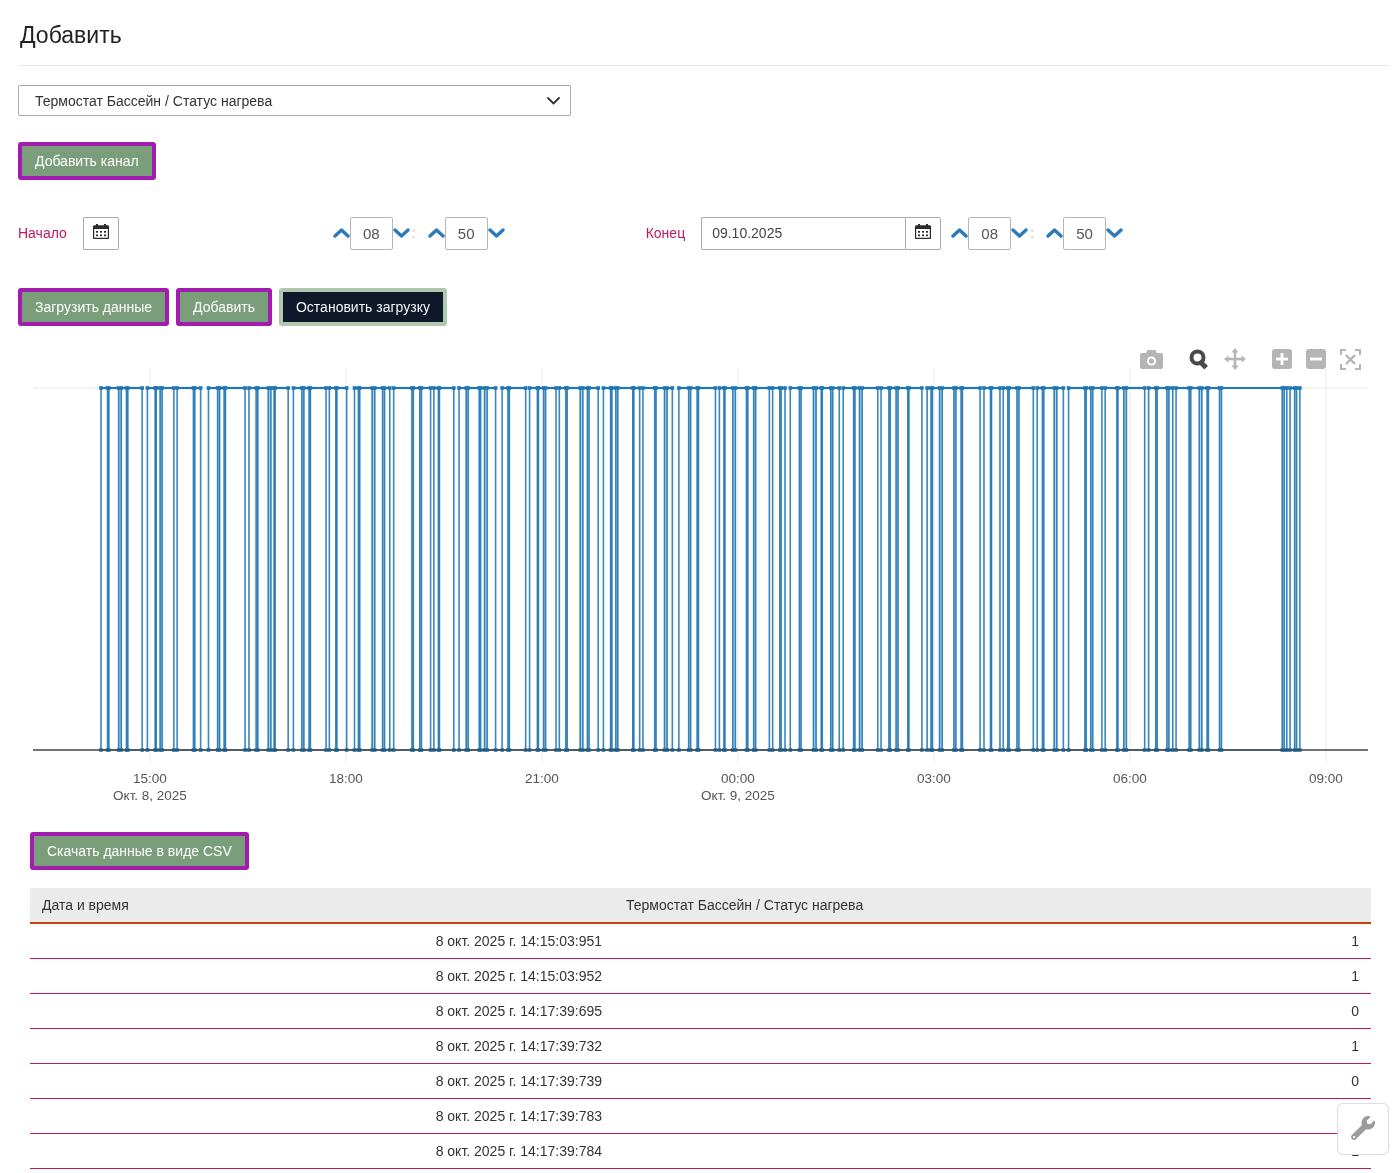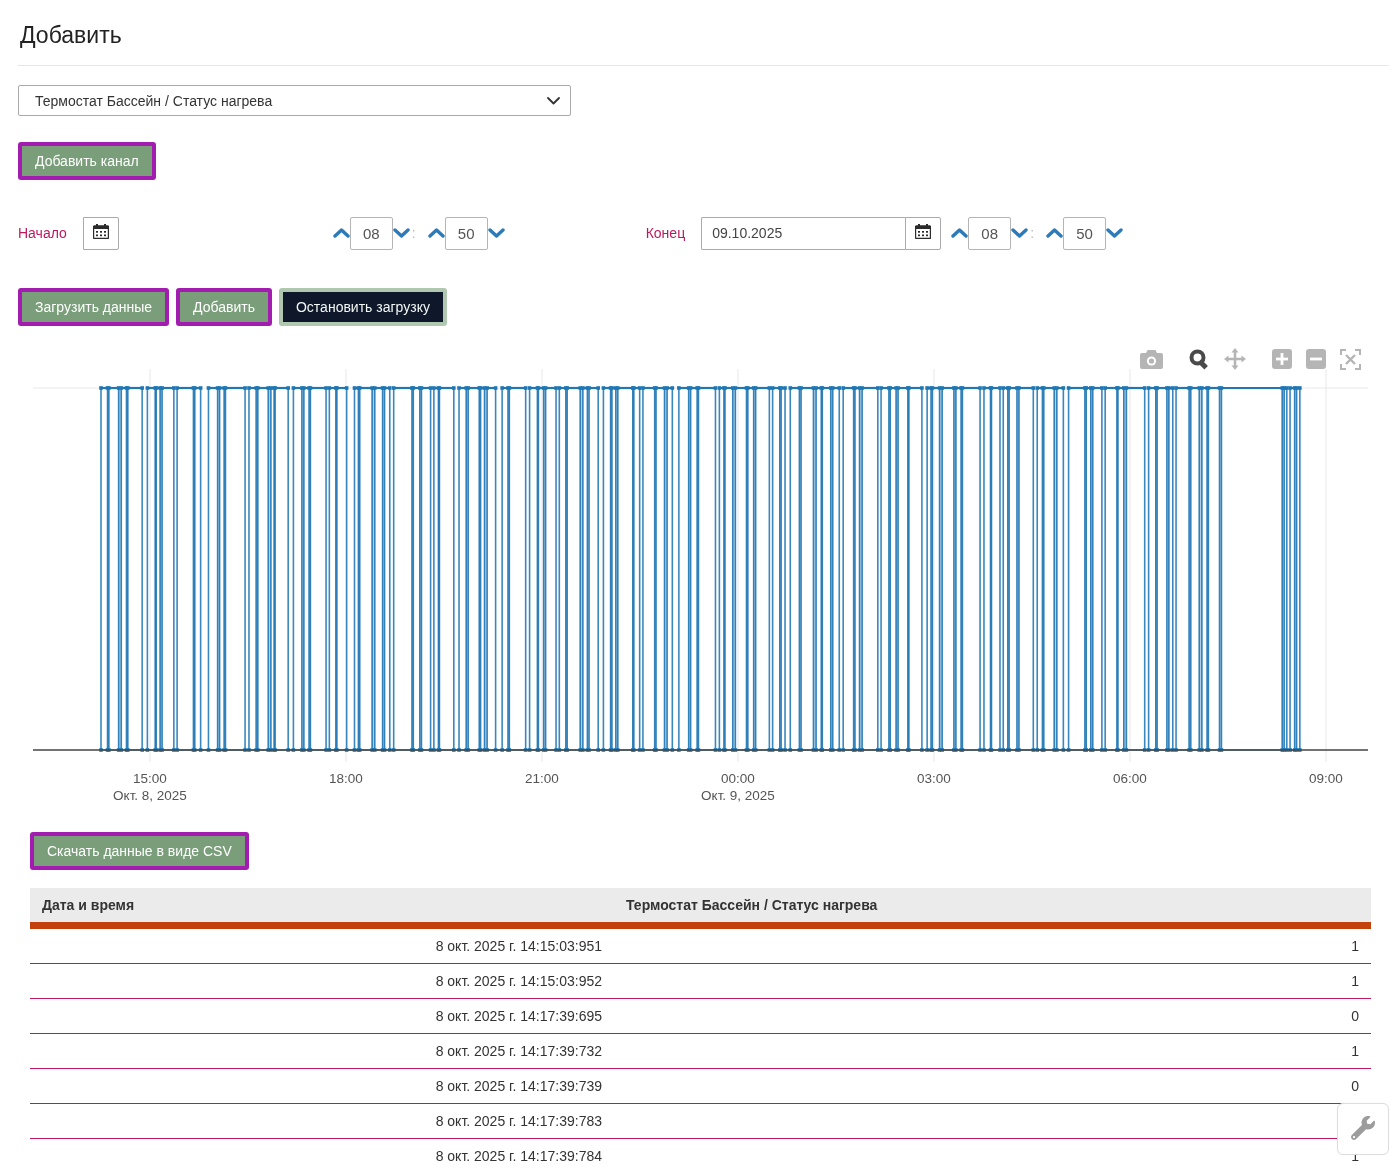--- a/index.html
+++ b/index.html
@@ -66,22 +66,22 @@
   .modebar .mb-gap { width: 12px; }
   .modebar svg { display:block; }
   .mb-icon { fill:#b5b5b5; }
   #chart-svg { display:block; }
 
   .btn-csv { margin: 18px 0 0 12px; }
 
   
   table.history { border-collapse: collapse; margin: 18px 0 0 12px; width: 1341px; table-layout: fixed; }
   table.history th {
-    background:#ebebeb; text-align:left; font-weight: bold; color:#333;
-    padding: 9px 12px; font-size: 14px; border-bottom: 7px solid #c2410c;
+    background:#ebebeb; text-align:left; font-weight: normal; color:#333;
+    padding: 9px 12px; font-size: 14px; border-bottom: 2px solid #c2410c;
   }
   table.history td {
     padding: 9px 12px; font-size: 14px; color:#333; border-bottom: 1px solid #be185d; text-align: right;
   }
   table.history th:first-child, table.history td:first-child { width: 584px; }
 
   .wrench-btn {
     position: absolute; left: 1337px; top: 1103px; width: 52px; height: 52px;
     background:#fff; border: 1px solid #ddd; border-radius: 6px;
     display:flex; align-items:center; justify-content:center; cursor:pointer;

